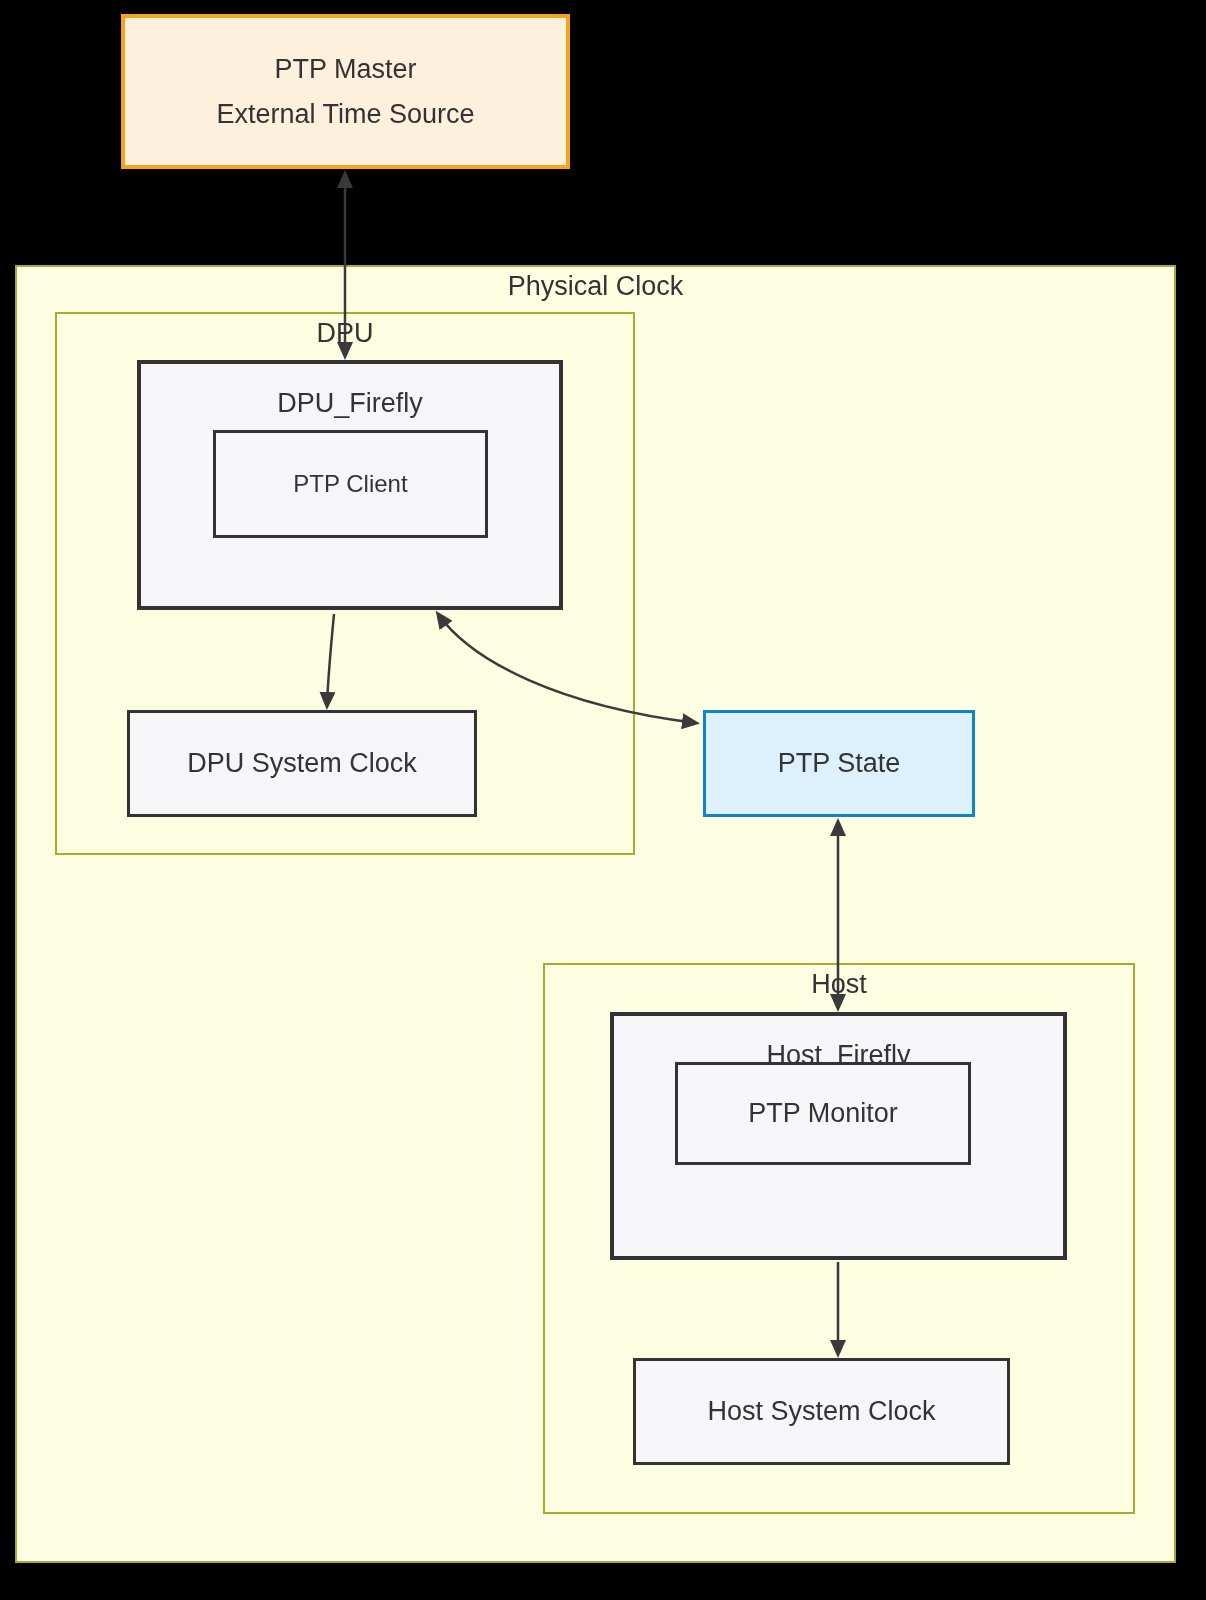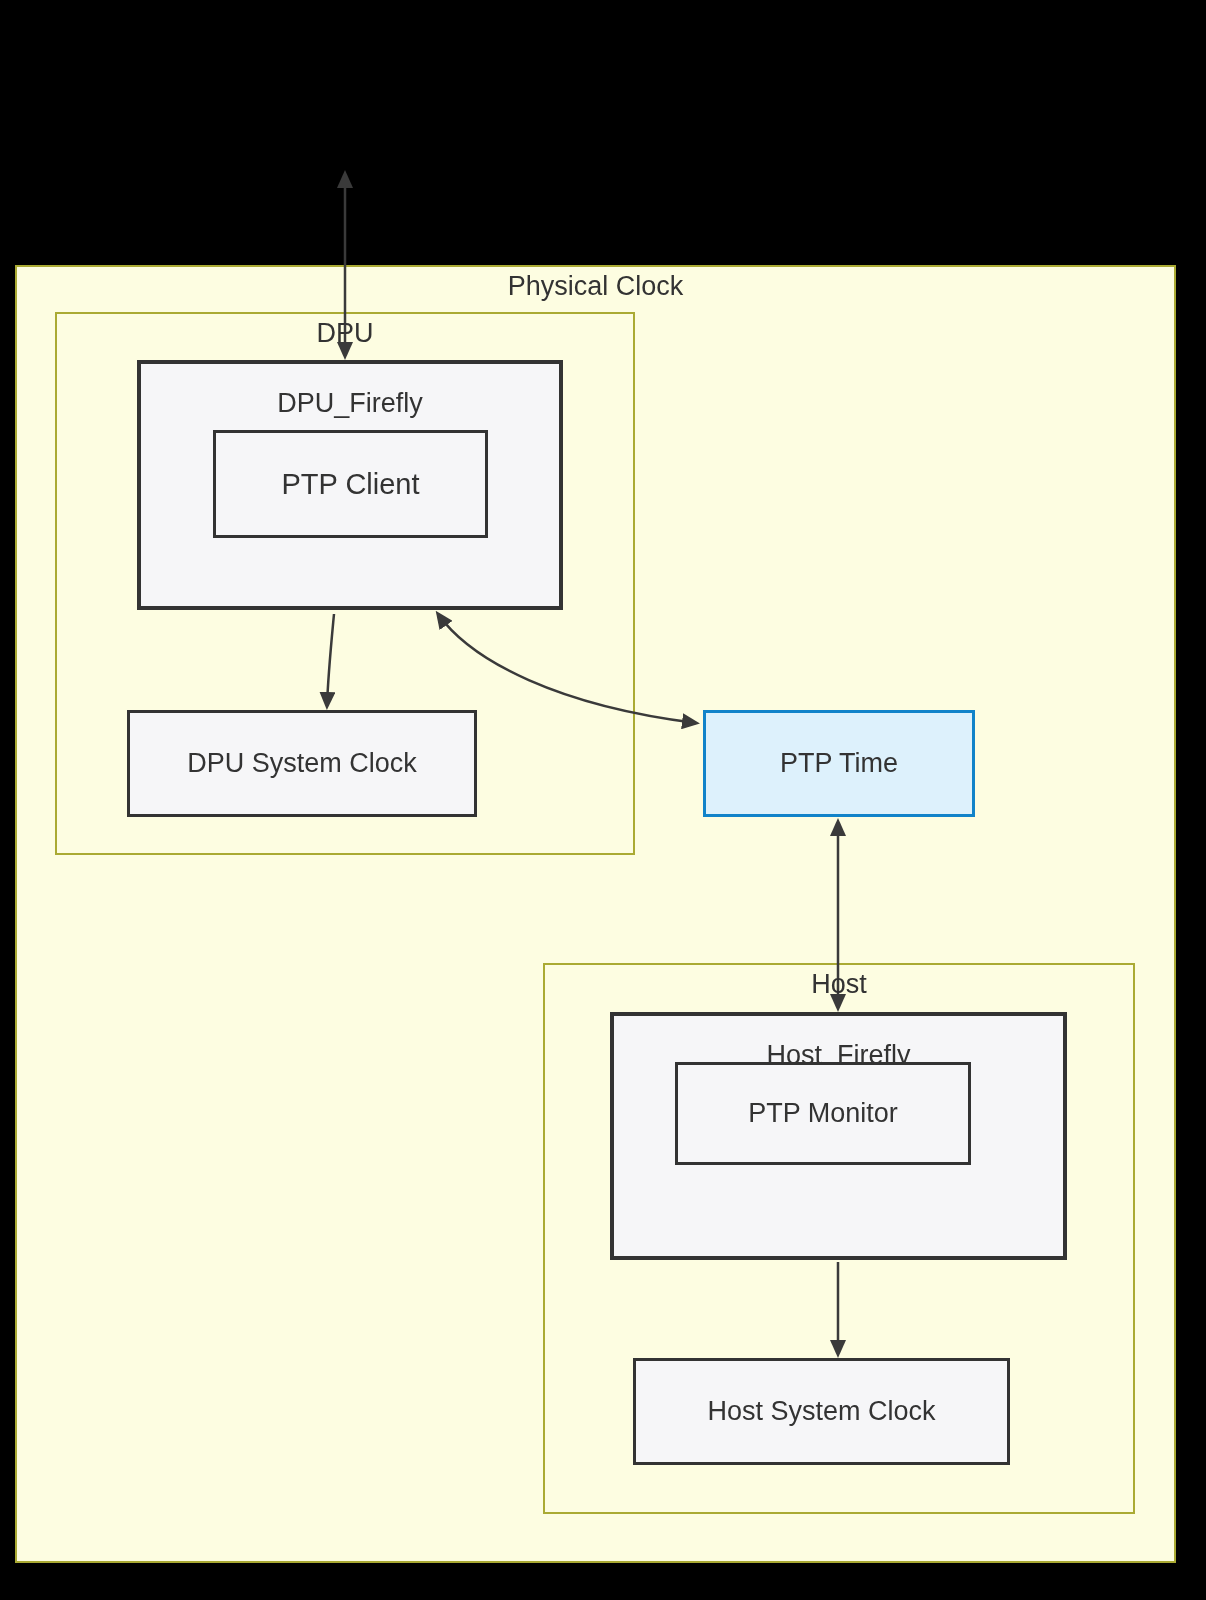--- a/index.html
+++ b/index.html
@@ -32,38 +32,42 @@
   .cluster-dpu{left:55px;top:312px;width:580px;height:543px;}
   .cluster-host{left:543px;top:963px;width:592px;height:551px;}
   .cluster-label{
     position:relative;z-index:10;display:block;width:100%;text-align:center;
     font-size:27px;padding-top:4px;color:var(--text);
   }
   .grayblock{background:var(--node-fill);border:3px solid var(--node-border);}
   .firefly{flex-direction:column;justify-content:flex-start;border-width:4px;}
   .firefly-label{font-size:27px;padding-top:24px;}
   .dpu-firefly{left:137px;top:360px;width:426px;height:250px;}
-  .ptp-client{left:213px;top:430px;width:275px;height:108px;font-size:29px;}
+  .ptp-client{left:213px;top:430px;width:275px;height:108px;font-size:24px;}
   .dpu-clock{left:127px;top:710px;width:350px;height:107px;font-size:27px;}
   .host-firefly{left:610px;top:1012px;width:457px;height:248px;}
   .ptp-monitor{left:675px;top:1062px;width:296px;height:103px;font-size:27px;}
   .host-clock{left:633px;top:1358px;width:377px;height:107px;font-size:27px;}
   .ptp-state{
     left:703px;top:710px;width:272px;height:107px;font-size:27px;
     background:var(--state-fill);border:3px solid var(--state-border);
   }
   #edges{position:absolute;left:0;top:0;width:1206px;height:1600px;z-index:5;pointer-events:none;}
   #edges path,#edges line{stroke:var(--arrow);stroke-width:2.5;fill:none;}
   #edges .arrowhead{fill:var(--arrow);stroke:none;}
 </style>
 </head>
 <body>
 
 <div id="stage">
 
+  <div class="node master">
+    <span>PTP Master</span>
+    <span>External Time Source</span>
+  </div>
 
   <div class="container-box server">
     <span class="cluster-label">Physical Clock</span>
   </div>
 
   <div class="container-box cluster-dpu">
     <span class="cluster-label">DPU</span>
   </div>
 
   <div class="container-box cluster-host">
@@ -76,21 +80,21 @@
 
   <div class="node grayblock ptp-client">
     <span>PTP Client</span>
   </div>
 
   <div class="node grayblock dpu-clock">
     <span>DPU System Clock</span>
   </div>
 
   <div class="node ptp-state">
-    <span>PTP Time</span>
+    <span>PTP State</span>
   </div>
 
   <div class="node grayblock firefly host-firefly">
     <span class="firefly-label">Host_Firefly</span>
   </div>
 
   <div class="node grayblock ptp-monitor">
     <span>PTP Monitor</span>
   </div>
 

